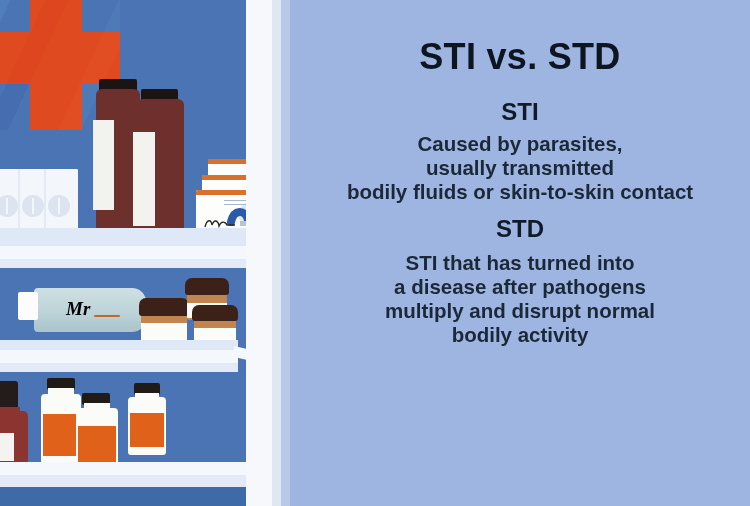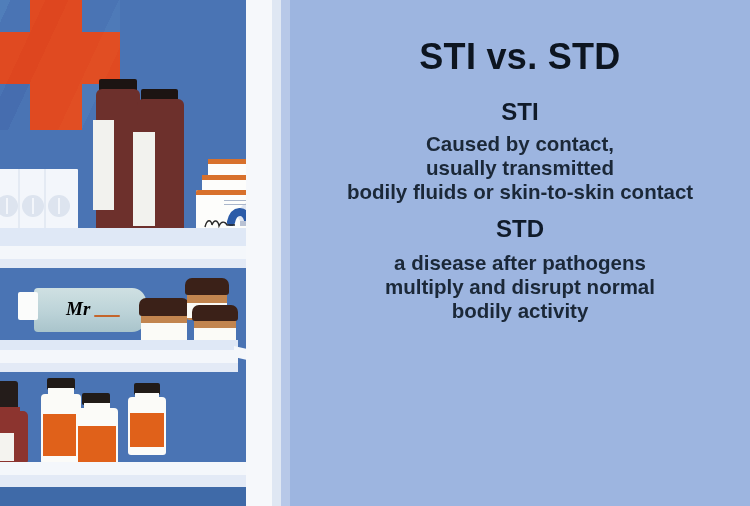--- a/index.html
+++ b/index.html
@@ -269,29 +269,30 @@
     <div class="panel-edge"></div>
   </div>
 
   <div class="content">
 
     <h1 class="title">STI vs. STD</h1>
 
     <div class="section sec-sti">
       <h2 class="section-heading">STI</h2>
       <p class="section-body">
-        <span class="ln">Caused by contact,</span>
+        <span class="ln">Caused by parasites,</span>
         <span class="ln">usually transmitted</span>
         <span class="ln">bodily fluids or skin-to-skin contact</span>
       </p>
     </div>
 
     <div class="section sec-std">
       <h2 class="section-heading">STD</h2>
       <p class="section-body">
+        <span class="ln">STI that has turned into</span>
         <span class="ln">a disease after pathogens</span>
         <span class="ln">multiply and disrupt normal</span>
         <span class="ln">bodily activity</span>
       </p>
     </div>
 
   </div>
 </div>
 
 </body></html>

